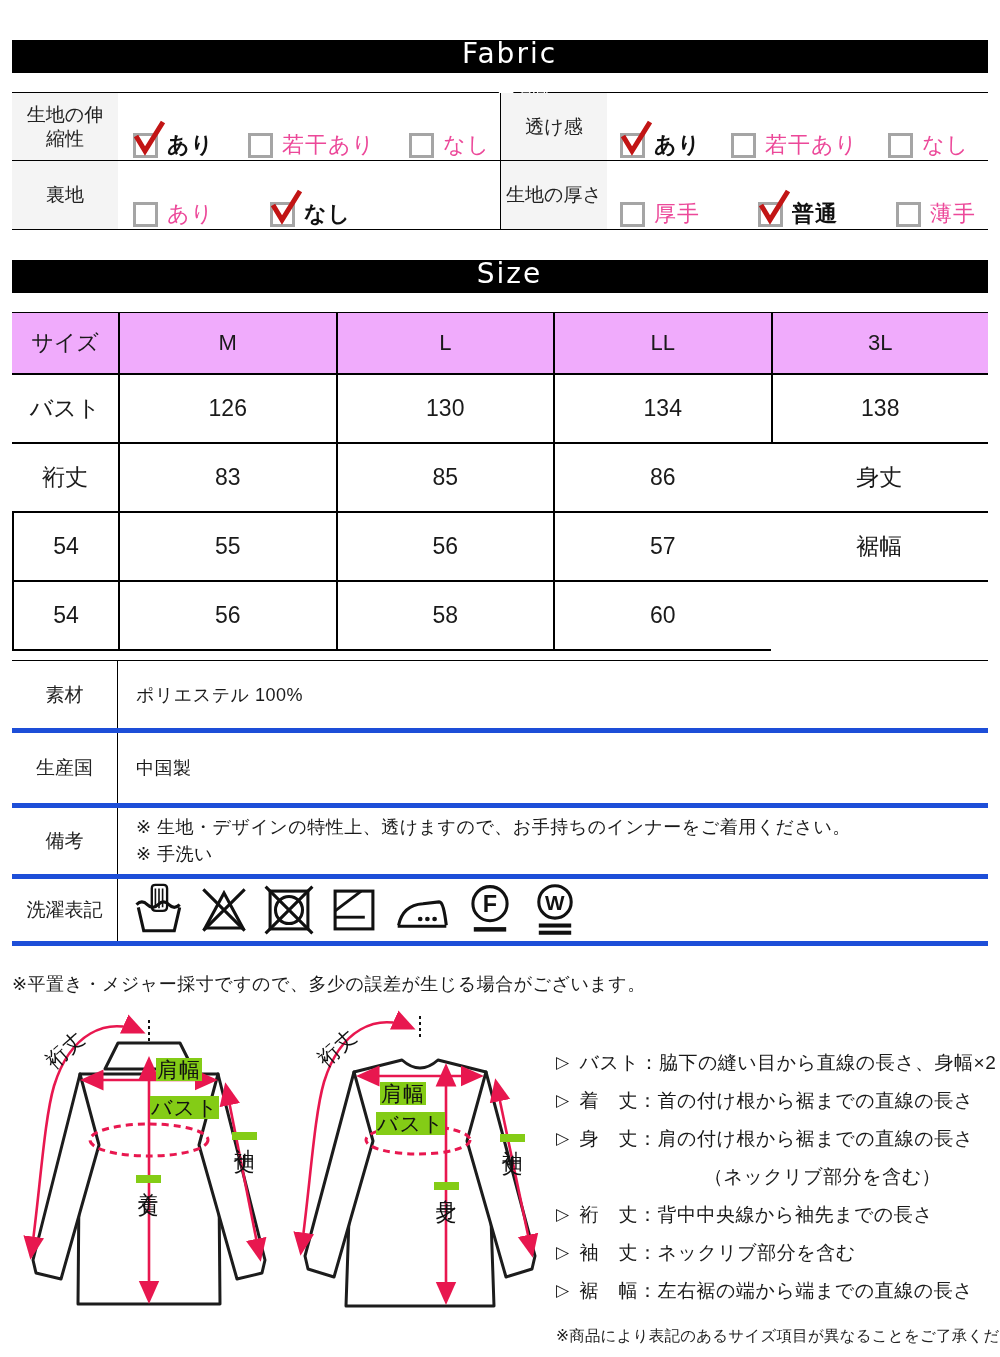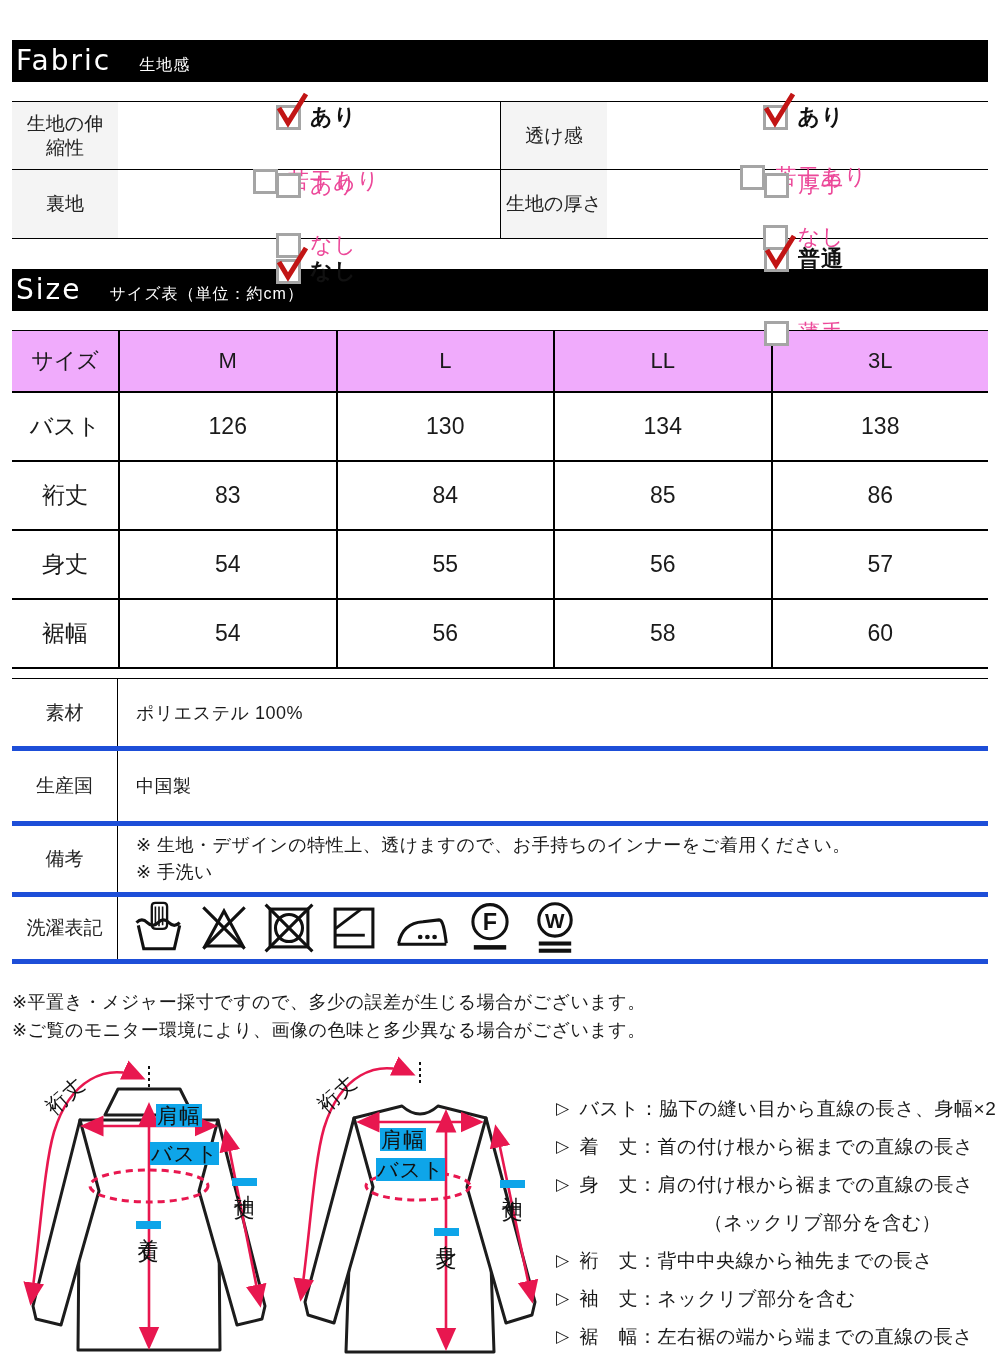--- a/index.html
+++ b/index.html
@@ -2,37 +2,37 @@
 <html><head>
 <meta charset="utf-8">
 <style>
   html,body{margin:0;padding:0;}
   body{
     width:1000px;height:1357px;background:#fff;position:relative;overflow:hidden;
     font-family:"Liberation Sans","DejaVu Sans",sans-serif;color:#1a1a1a;
     -webkit-font-smoothing:antialiased;
   }
   
-  .section-bar{margin:0 12px;background:#000;color:#fff;height:42px;display:flex;align-items:center;padding-left:4px;}
+  .section-bar{margin:0 12px;background:#000;color:#fff;height:33px;display:flex;align-items:center;padding-left:19px;flex-direction:column;}
   .bar-en{font-size:28px;letter-spacing:2px;font-family:"DejaVu Sans","Liberation Sans",sans-serif;font-weight:400;line-height:1;}
   .bar-ja{font-size:16px;margin-left:28px;letter-spacing:1px;padding-top:3px;margin-top:6px;}
   #fabric-bar{margin-top:40px;}
   #size-bar{margin-top:30px;}
 
   
   .ftable{margin:19px 12px 0;display:grid;grid-template-columns:106px 382px 107px 381px;grid-template-rows:68px 68px;
     border-top:1px solid #000;border-bottom:1px solid #000;}
   .fcell{display:flex;align-items:center;}
   .flabel{background:#f4f4f4;justify-content:center;text-align:center;font-size:19px;line-height:1.25;color:#222;}
   .flabel .wrap{display:block;width:82px;}
   .bb{border-bottom:1px solid #000;}
   .vl{border-left:1px solid #000;}
-  .opts{display:flex;align-items:center;padding-left:15px;flex-direction:column;}
+  .opts{display:flex;align-items:flex-end;padding-left:15px;}
   .opts-r{padding-left:13px;}
-  .g34{gap:34px;} .g30{gap:30px;} .g56{gap:56px;} .g42{gap:44px;}
+  .g34{gap:34px;} .g30{gap:30px;} .g56{gap:56px;} .g42{gap:58px;}
   .opt{display:inline-flex;align-items:center;gap:9px;font-size:22px;color:#ec4899;letter-spacing:1px;}
   .opt.on{color:#111;font-weight:700;}
   .cb{position:relative;width:19px;height:19px;border:3px solid #a5a5a5;flex:none;background:#fff;}
   .cb svg{display:none;position:absolute;left:-4px;top:-16px;width:34px;height:34px;overflow:visible;}
   .opt.on .cb svg{display:block;}
 
   
   .stable{margin:19px 12px 0;display:grid;grid-template-columns:106px 1fr 1fr 1fr 1fr;}
   .scell{display:flex;align-items:center;justify-content:center;}
   .shead{height:60px;background:#f0abfc;font-size:22px;border-top:1px solid #000;border-bottom:2px solid #000;}
@@ -50,21 +50,21 @@
   .care-icons svg{display:block;}
 
   
   .notes{margin:24px 12px 0;font-size:18px;line-height:28px;letter-spacing:.5px;}
 
   
   .diagram-area{position:relative;margin-top:12px;height:352px;}
   .gsvg{position:absolute;}
   #left-garment{left:14px;top:2px;}
   #right-garment{left:280px;top:0px;}
-  .dlabel{position:absolute;font-size:21px;color:#111;letter-spacing:1px;background:#0ea5e9;line-height:1.1;padding:0 1px;white-space:nowrap;}
+  .dlabel{position:absolute;font-size:21px;color:#111;letter-spacing:1px;background:#84cc16;line-height:1.1;padding:0 1px;white-space:nowrap;}
   .dlabel.vert{writing-mode:vertical-rl;letter-spacing:4px;}
   .dlabel.rot{transform:rotate(-42deg);background:transparent;}
 
   .guide{position:absolute;left:556px;top:34px;width:444px;}
   .gline{display:flex;align-items:flex-start;font-size:19px;line-height:38px;letter-spacing:.5px;white-space:nowrap;}
   .gline .tri{margin-right:10px;font-size:17px;}
   .gline.cont{padding-left:148px;}
   .bottom-note{margin-top:16px;font-size:15.5px;letter-spacing:.2px;color:#222;white-space:nowrap;}
 </style>
 </head>
@@ -173,21 +173,20 @@
   <div class="scell shead svline">3L</div>
 
   <div class="scell sbody">バスト</div>
   <div class="scell sbody svline">126</div>
   <div class="scell sbody svline">130</div>
   <div class="scell sbody svline">134</div>
   <div class="scell sbody svline">138</div>
 
   <div class="scell sbody">裄丈</div>
   <div class="scell sbody svline">83</div>
-  <div class="scell sbody svline">84</div>
   <div class="scell sbody svline">85</div>
   <div class="scell sbody svline">86</div>
 
   <div class="scell sbody">身丈</div>
   <div class="scell sbody svline">54</div>
   <div class="scell sbody svline">55</div>
   <div class="scell sbody svline">56</div>
   <div class="scell sbody svline">57</div>
 
   <div class="scell sbody">裾幅</div>
@@ -260,21 +259,20 @@
         <text x="30" y="30" text-anchor="middle" font-size="23" font-weight="bold" fill="#111" font-family="Liberation Sans, DejaVu Sans, sans-serif">W</text>
         <rect x="12" y="45" width="36" height="4.5" fill="#111"></rect>
         <rect x="12" y="53" width="36" height="4.5" fill="#111"></rect>
       </svg>
     </div>
   </div>
 </div>
 
 <div class="notes">
   <div>※平置き・メジャー採寸ですので、多少の誤差が生じる場合がございます。</div>
-  <div>※ご覧のモニター環境により、画像の色味と多少異なる場合がございます。</div>
 </div>
 
 <div class="diagram-area">
 
   <svg class="gsvg" id="left-garment" width="270" height="330" viewBox="0 0 270 330">
     <defs>
       <marker id="ah1" markerWidth="9" markerHeight="9" refX="7.5" refY="4.5" orient="auto-start-reverse">
         <path d="M0,0.5 L9,4.5 L0,8.5 Z" fill="#e8174f"></path>
       </marker>
     </defs>

